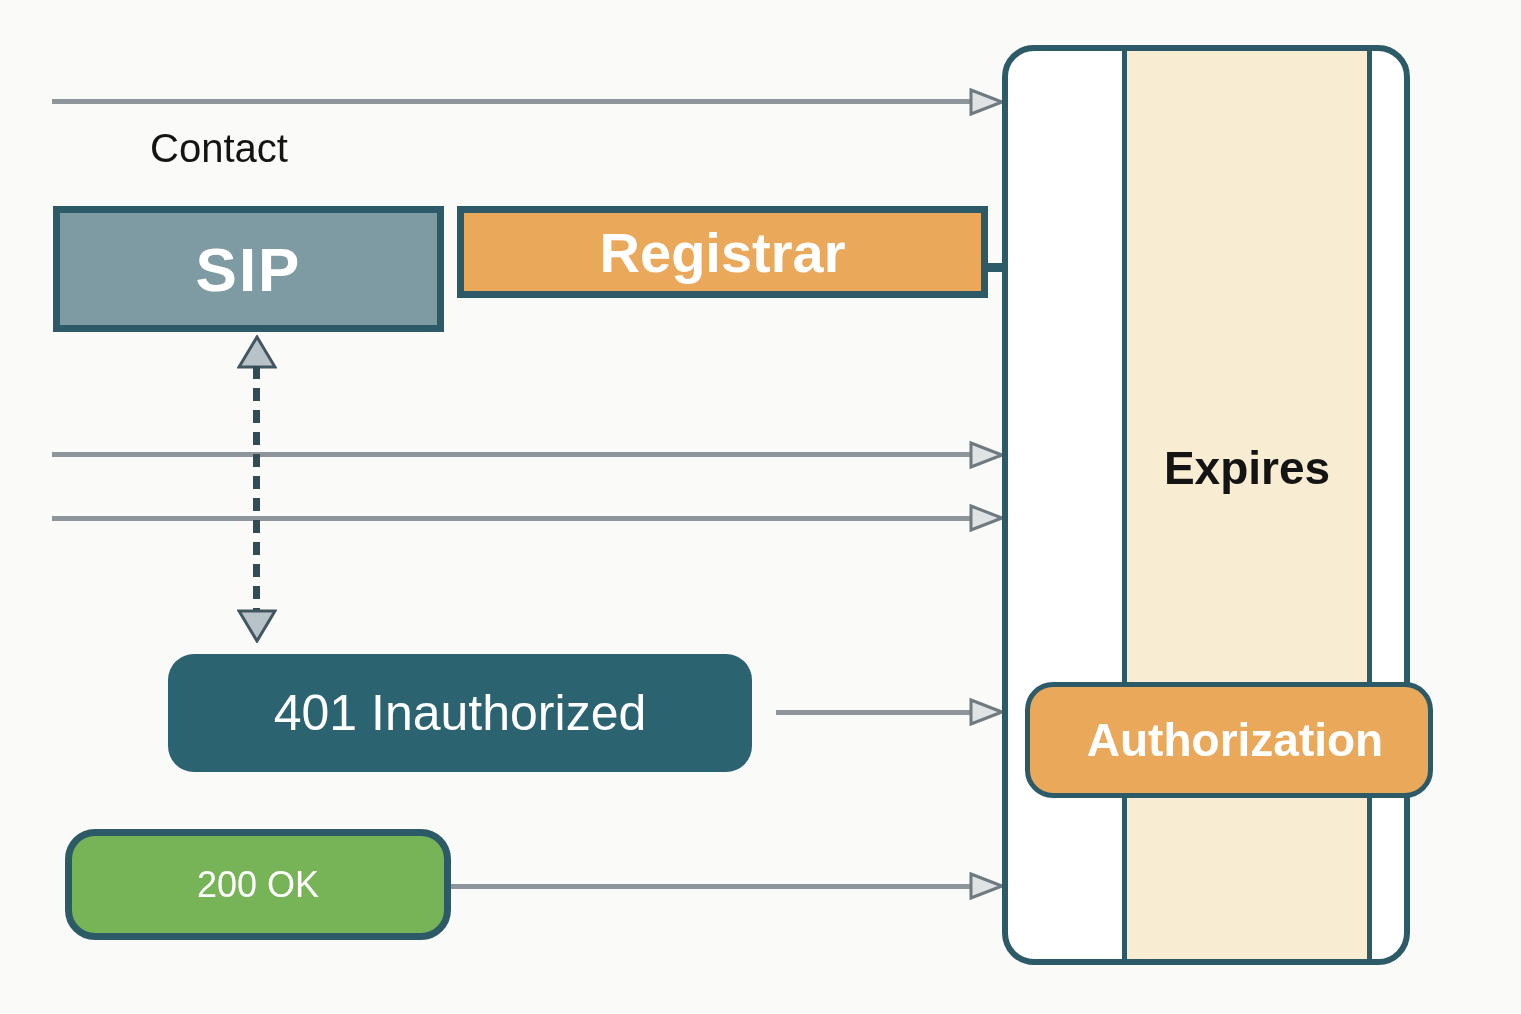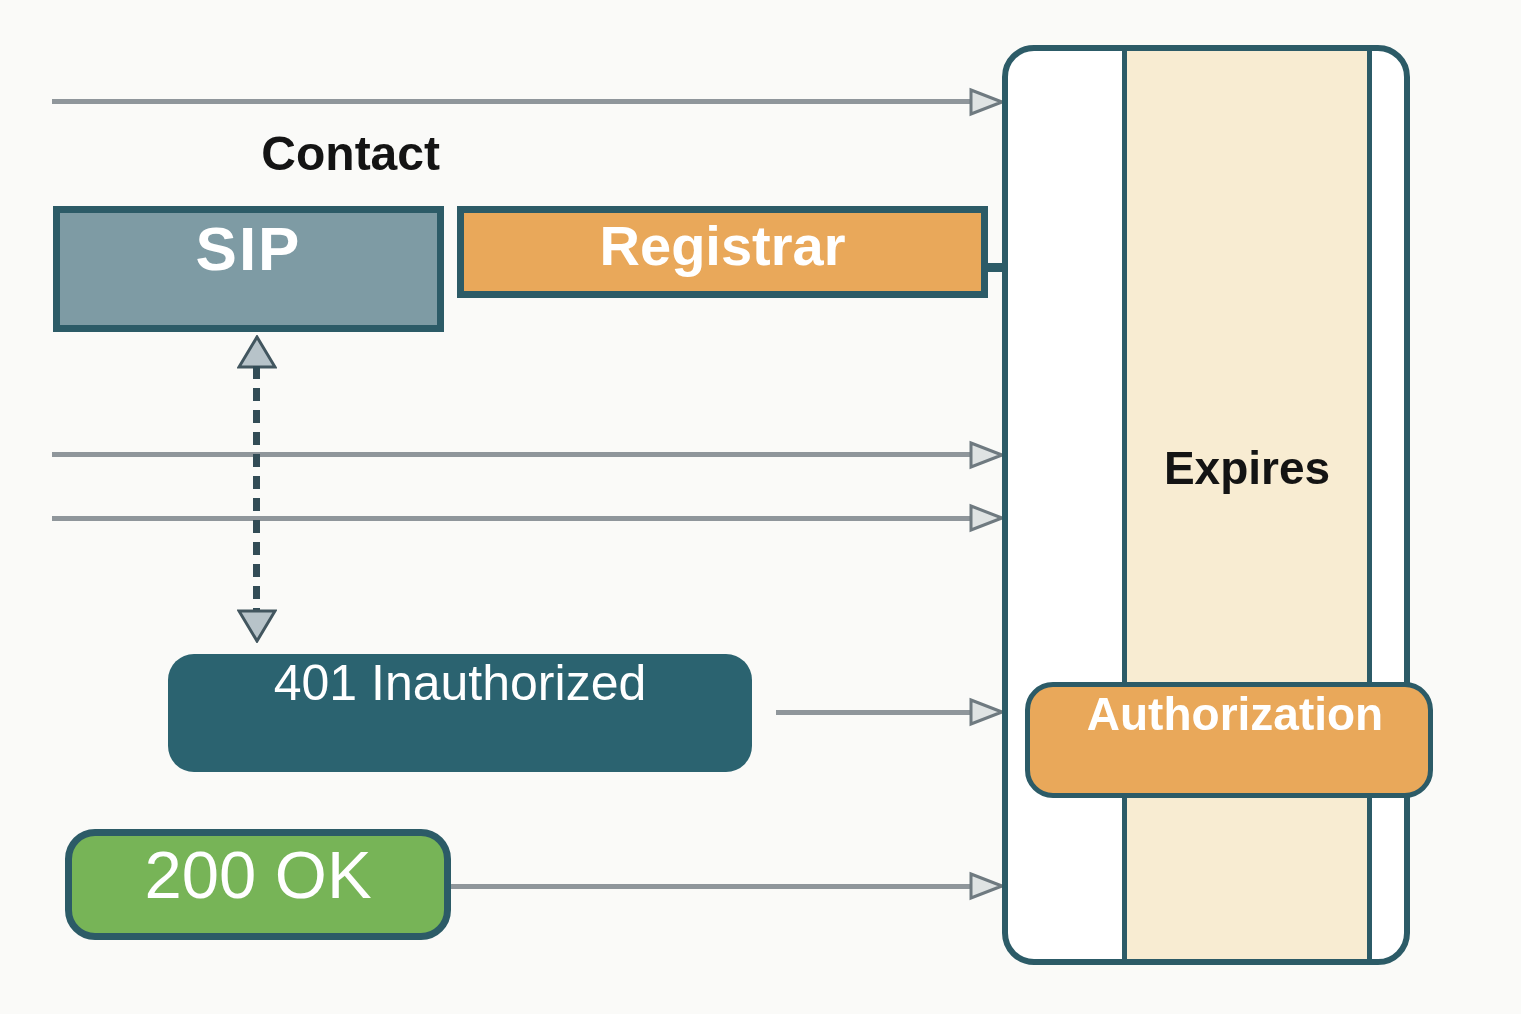--- a/index.html
+++ b/index.html
@@ -31,21 +31,21 @@
       transparent 13px 22px);
   }
   .arrowhead-vert{position:absolute;width:40px;height:34px;}
   .arrowhead-vert polygon{
     fill:var(--dashed-arrow-fill,#b7c3c9);
     stroke:var(--dashed-arrow-stroke,#42565f);
     stroke-width:3;stroke-linejoin:miter;
   }
   
   .box{
-    position:absolute;display:flex;justify-content:center;
+    position:absolute;display:flex;align-items:center;justify-content:center;
     box-sizing:border-box;color:var(--text-light,#fff);
   }
   .sip-box{
     left:53px;top:206px;width:391px;height:126px;
     background:var(--sip-fill,#7e9ba4);
     border:7px solid var(--border-teal,#2c5b67);
     font-size:62px;font-weight:700;letter-spacing:2px;
   }
   .registrar-box{
     left:457px;top:206px;width:531px;height:92px;
@@ -55,21 +55,21 @@
   }
   .unauthorized-box{
     left:168px;top:654px;width:584px;height:118px;
     background:var(--teal-fill,#2b6370);
     border-radius:26px;font-size:50px;font-weight:500;
   }
   .ok-box{
     left:65px;top:829px;width:386px;height:111px;
     background:var(--green-fill,#77b457);
     border:7px solid var(--border-teal,#2c5b67);
-    border-radius:30px;font-size:67px;font-weight:500;
+    border-radius:30px;font-size:36px;font-weight:500;
   }
   .authorization-box{
     left:1025px;top:682px;width:408px;height:116px;
     background:var(--orange-fill,#e9a85a);
     border:5px solid var(--border-teal,#2c5b67);
     border-radius:28px;font-size:46px;font-weight:600;
     z-index:3;
     padding-left:12px;
   }
   
@@ -86,21 +86,21 @@
     border-left:5px solid var(--border-teal,#2c5b67);
     border-right:5px solid var(--border-teal,#2c5b67);
   }
   .expires-label{
     position:absolute;top:390px;left:0;right:0;
     text-align:center;font-size:46px;font-weight:600;
     color:var(--text-dark,#141414);
   }
   .contact-label{
     position:absolute;left:150px;top:126px;width:290px;
-    text-align:right;font-size:48px;font-weight:700;
+    text-align:left;font-size:40px;font-weight:400;
     color:var(--text-dark,#141414);
   }
   .connector{
     position:absolute;left:986px;top:263px;width:18px;height:9px;
     background:var(--border-teal,#2c5b67);
   }
 </style>
 </head>
 <body>
 

